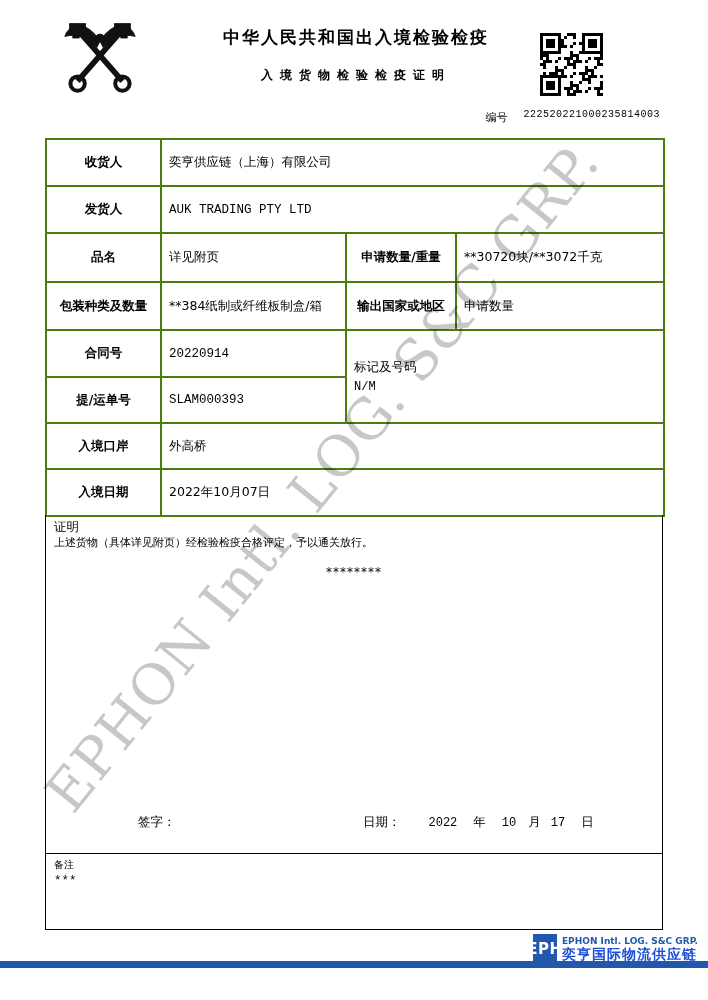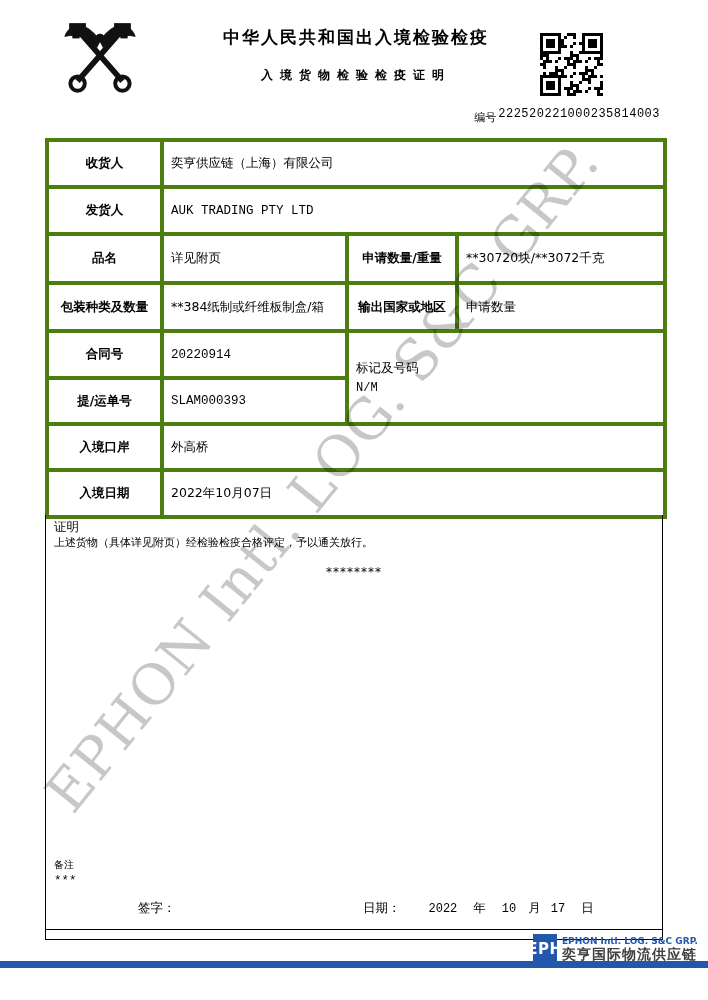--- a/index.html
+++ b/index.html
@@ -11,38 +11,38 @@
 
   
   .emblem { position:absolute; left:60px; top:12px; width:80px; height:84px; }
   .title-block { position:absolute; left:158px; top:26px; width:396px; text-align:center; }
   .title1 { font-size:17px; font-weight:bold; letter-spacing:2px; }
   .title2 { font-size:12px; font-weight:bold; letter-spacing:7px; margin-top:18px; }
   .qr { position:absolute; left:540px; top:33px; display:grid;
         grid-template-columns:repeat(21,3px); grid-auto-rows:3px; background:#fff; }
   .qr .q1 { background:#000; }
   .serial { position:absolute; right:48px; top:110px; font-size:11px; white-space:nowrap; }
-  .serial .num { font-family:"Liberation Mono","DejaVu Sans Mono",monospace; font-size:12px;
-                 position:relative; top:-4px; margin-left:2px; letter-spacing:0.5px; }
+  .serial .num { font-family:"Liberation Mono","DejaVu Sans Mono",monospace; font-size:10px;
+                 position:relative; top:-4px; margin-left:16px; letter-spacing:0.5px; }
 
   
   table.doc { position:absolute; left:45px; top:138px; width:618px;
               border-collapse:collapse; table-layout:fixed; }
-  table.doc td { border:4px solid #4d7c0f; padding:3px 7px; font-size:12.5px;
+  table.doc td { border:2px solid #4d7c0f; padding:3px 7px; font-size:12.5px;
                  vertical-align:middle; overflow:hidden; }
   td.lbl { text-align:center; font-weight:bold; }
   .mono { font-family:"Liberation Mono","DejaVu Sans Mono",monospace; font-size:12px; }
   tr.r1 { height:47px; } tr.r2 { height:47px; } tr.r3 { height:49px; }
   tr.r4 { height:48px; } tr.r5 { height:47px; } tr.r6 { height:46px; }
   tr.r7 { height:46px; } tr.r8 { height:47px; }
   td.marks { vertical-align:top; padding-top:5px; }
   td.marks .marks-value { margin-top:4px; }
 
   
-  .cert-box { position:absolute; left:45px; top:515px; width:618px; height:425px;
+  .cert-box { position:absolute; left:45px; top:515px; width:618px; height:339px;
               border:1px solid #000; border-top:none; }
   .cert-label { position:absolute; left:8px; top:4px; font-size:12.5px; }
   .cert-statement { position:absolute; left:8px; top:20px; font-size:11px; }
   .cert-stars { position:absolute; left:0; top:50px; width:100%; text-align:center;
                 font-size:12px; letter-spacing:1px; }
   .sign-row { position:absolute; left:0; bottom:22px; width:100%; font-size:12.5px; }
   .sign-label { position:absolute; left:92px; bottom:0;margin-top:24px; }
   .date-group { position:absolute; left:285px; bottom:0; white-space:nowrap;margin-left:32px; }
   .date-group span { display:inline-block; }
   .dg-y  { margin-left:28px; } .dg-yu { margin-left:16px; }
@@ -61,21 +61,21 @@
                color:rgba(0,0,0,0.22); white-space:nowrap; pointer-events:none; }
 
   
   .footer-bar { position:absolute; left:0; top:961px; width:708px; height:7px; }
   .footer-logo { position:absolute; right:10px; top:934px; display:flex;
                  align-items:flex-end; gap:5px; }
   .logo-box { width:24px; height:29px; color:#fff; font-weight:bold; font-size:15px;
               display:flex; align-items:center; justify-content:center; letter-spacing:0.5px; }
   .footer-text { display:flex; flex-direction:column; line-height:1.15; padding-bottom:1px; }
   .footer-en { font-size:9px; font-weight:bold; }
-  .footer-cn { color:#404040; font-size:14px; font-weight:bold; letter-spacing:1px; }
+  .footer-cn { color:#1d4ed8; font-size:14px; font-weight:bold; letter-spacing:1px; }
 </style>
 </head>
 <body>
 
 <div class="page">
 
   <svg class="emblem" viewBox="0 0 100 100" xmlns="http://www.w3.org/2000/svg">
     <g fill="#111" stroke="#111">
       <line x1="24" y1="22" x2="78" y2="84" stroke-width="7"></line>
       <line x1="76" y1="22" x2="22" y2="84" stroke-width="7"></line>

